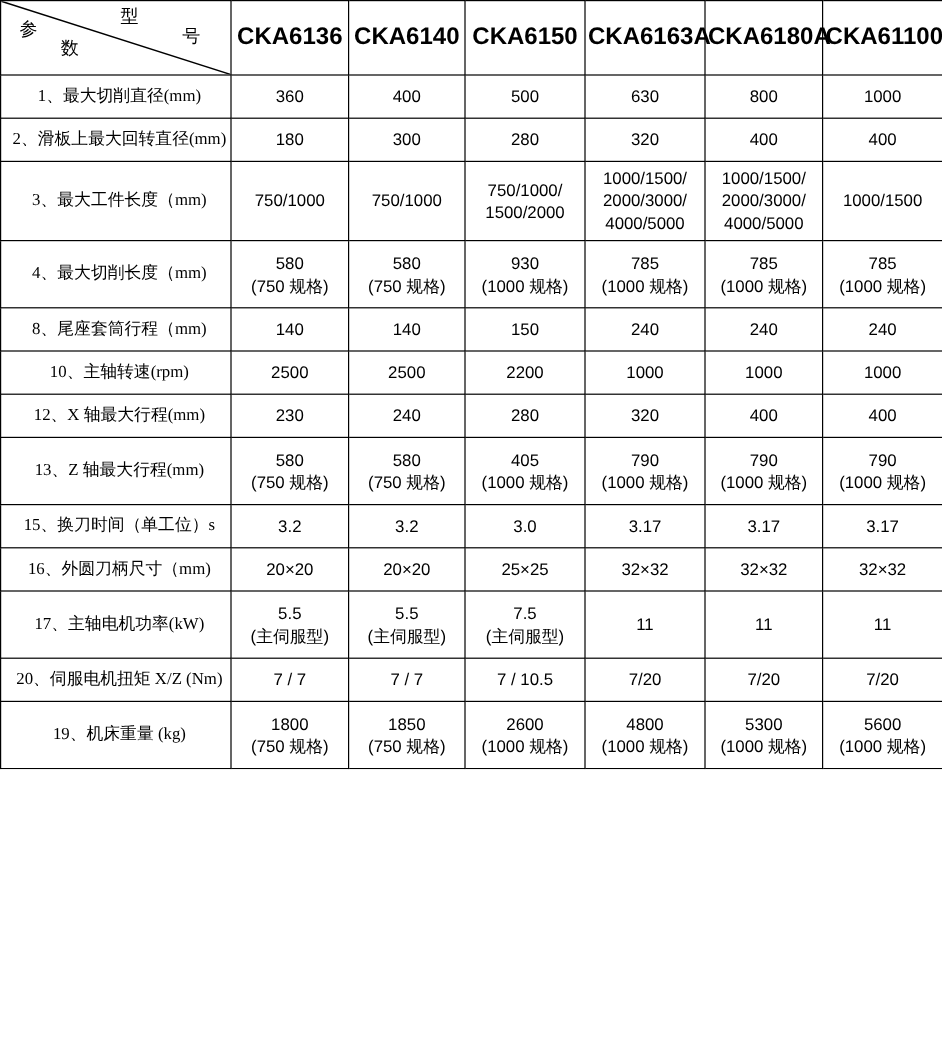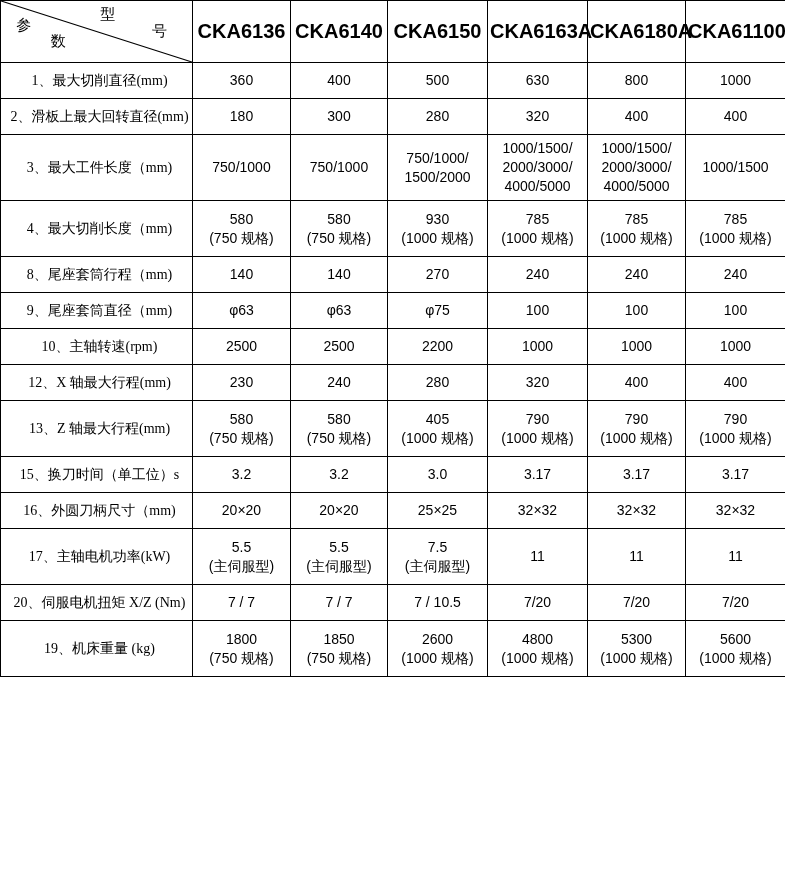--- a/index.html
+++ b/index.html
@@ -157,33 +157,24 @@
 (1000 规格)</td>
           <td class="val">785
 (1000 规格)</td>
           <td class="val">785
 (1000 规格)</td>
         </tr>
         <tr class="single">
           <th class="label">8、尾座套筒行程（mm)</th>
           <td class="val">140</td>
           <td class="val">140</td>
-          <td class="val">270</td>
-          <td class="val">240</td>
-          <td class="val">240</td>
-          <td class="val">240</td>
-        </tr>
-        <tr class="single">
-          <th class="label">9、尾座套筒直径（mm)</th>
-          <td class="val">φ63</td>
-          <td class="val">φ63</td>
-          <td class="val">φ75</td>
-          <td class="val">100</td>
-          <td class="val">100</td>
-          <td class="val">100</td>
+          <td class="val">150</td>
+          <td class="val">240</td>
+          <td class="val">240</td>
+          <td class="val">240</td>
         </tr>
         <tr class="single">
           <th class="label">10、主轴转速(rpm)</th>
           <td class="val">2500</td>
           <td class="val">2500</td>
           <td class="val">2200</td>
           <td class="val">1000</td>
           <td class="val">1000</td>
           <td class="val">1000</td>
         </tr>

